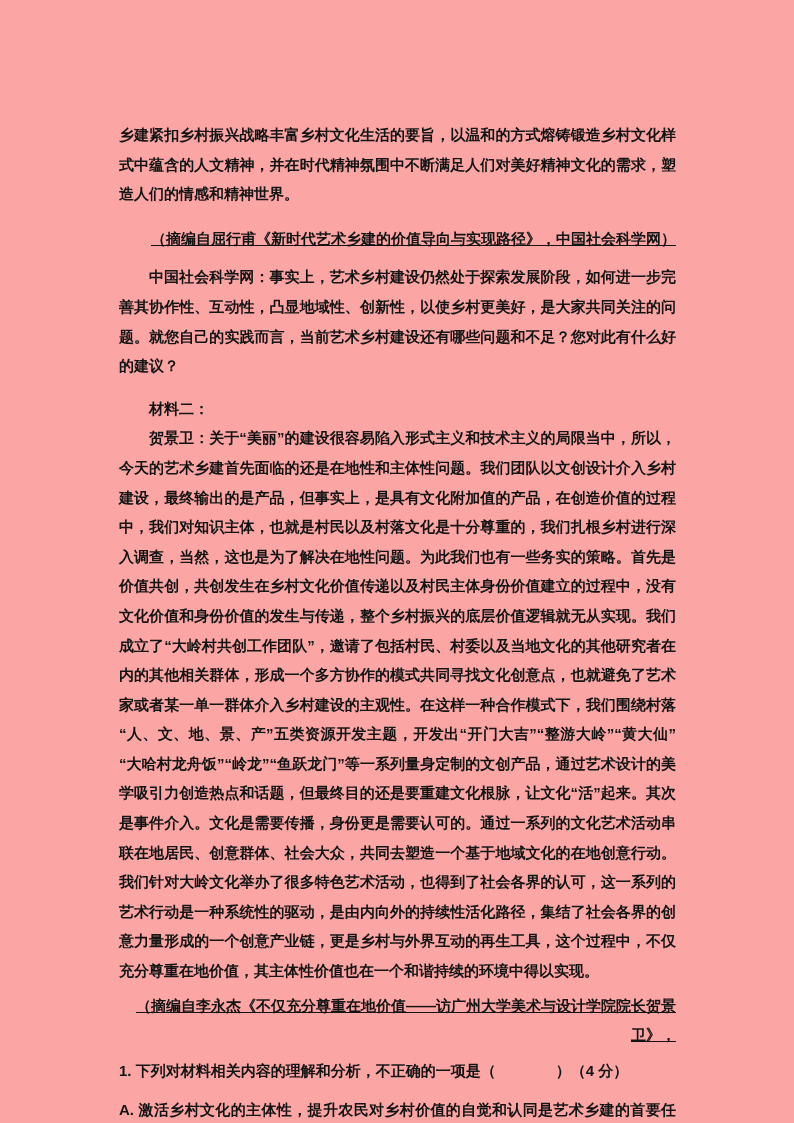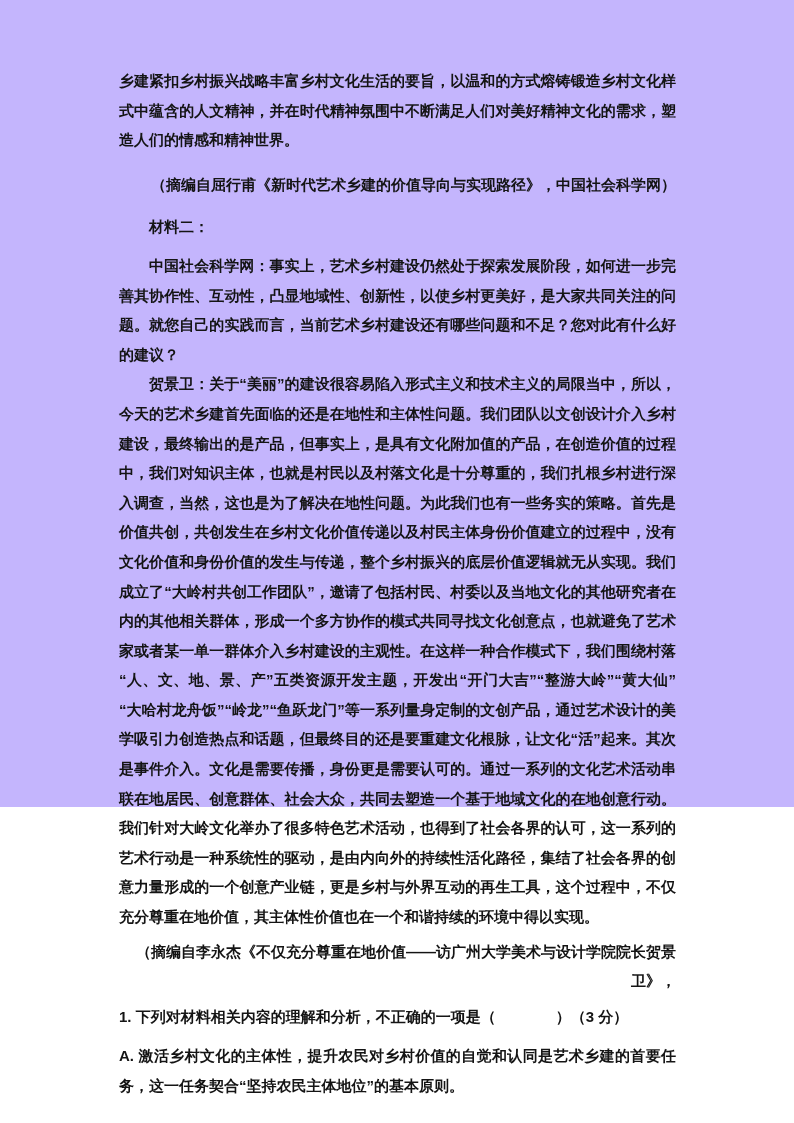--- a/index.html
+++ b/index.html
@@ -9,63 +9,64 @@
   }
   body {
     width: 794px;
     height: 1123px;
     overflow: hidden;
     font-family: "Liberation Sans", "DejaVu Sans", sans-serif;
   }
   .page {
     box-sizing: border-box;
     width: 794px;
-    height: 807px;
-    padding: 66px 118px 40px 119px;
-    background: #c4b5fd;
+    height: 1123px;
+    padding: 120px 118px 40px 119px;
+    background: #fca5a5;
     color: #141414;
     font-size: 15px;
     line-height: 29.6px;
     font-weight: 700;
     letter-spacing: 0;
   }
   p {
     margin: 0;
     text-align: justify;
   }
   .indent {
     text-indent: 2em;
   }
   .right {
     text-align: right;
+    text-decoration: underline;
   }
   .attribution-1 { margin-top: 15px; }
   .material-heading { margin-top: 13px; }
   .interviewer { margin-top: 9px; }
   .interviewee { }
   .attribution-2 { margin-top: 5px; }
   .question { margin-top: 6px; }
   .option { margin-top: 10px; }
 </style>
 </head>
 <body>
 
 <div class="page">
 
   <p class="body-text">乡建紧扣乡村振兴战略丰富乡村文化生活的要旨，以温和的方式熔铸锻造乡村文化样式中蕴含的人文精神，并在时代精神氛围中不断满足人们对美好精神文化的需求，塑造人们的情感和精神世界。</p>
 
   <p class="right attribution-1">（摘编自屈行甫《新时代艺术乡建的价值导向与实现路径》，中国社会科学网）</p>
 
+  <p class="indent interviewer">中国社会科学网：事实上，艺术乡村建设仍然处于探索发展阶段，如何进一步完善其协作性、互动性，凸显地域性、创新性，以使乡村更美好，是大家共同关注的问题。就您自己的实践而言，当前艺术乡村建设还有哪些问题和不足？您对此有什么好的建议？</p>
+
   <p class="indent material-heading">材料二：</p>
-
-  <p class="indent interviewer">中国社会科学网：事实上，艺术乡村建设仍然处于探索发展阶段，如何进一步完善其协作性、互动性，凸显地域性、创新性，以使乡村更美好，是大家共同关注的问题。就您自己的实践而言，当前艺术乡村建设还有哪些问题和不足？您对此有什么好的建议？</p>
 
   <p class="indent interviewee">贺景卫：关于“美丽”的建设很容易陷入形式主义和技术主义的局限当中，所以，今天的艺术乡建首先面临的还是在地性和主体性问题。我们团队以文创设计介入乡村建设，最终输出的是产品，但事实上，是具有文化附加值的产品，在创造价值的过程中，我们对知识主体，也就是村民以及村落文化是十分尊重的，我们扎根乡村进行深入调查，当然，这也是为了解决在地性问题。为此我们也有一些务实的策略。首先是价值共创，共创发生在乡村文化价值传递以及村民主体身份价值建立的过程中，没有文化价值和身份价值的发生与传递，整个乡村振兴的底层价值逻辑就无从实现。我们成立了“大岭村共创工作团队”，邀请了包括村民、村委以及当地文化的其他研究者在内的其他相关群体，形成一个多方协作的模式共同寻找文化创意点，也就避免了艺术家或者某一单一群体介入乡村建设的主观性。在这样一种合作模式下，我们围绕村落“人、文、地、景、产”五类资源开发主题，开发出“开门大吉”“整游大岭”“黄大仙”“大哈村龙舟饭”“岭龙”“鱼跃龙门”等一系列量身定制的文创产品，通过艺术设计的美学吸引力创造热点和话题，但最终目的还是要重建文化根脉，让文化“活”起来。其次是事件介入。文化是需要传播，身份更是需要认可的。通过一系列的文化艺术活动串联在地居民、创意群体、社会大众，共同去塑造一个基于地域文化的在地创意行动。我们针对大岭文化举办了很多特色艺术活动，也得到了社会各界的认可，这一系列的艺术行动是一种系统性的驱动，是由内向外的持续性活化路径，集结了社会各界的创意力量形成的一个创意产业链，更是乡村与外界互动的再生工具，这个过程中，不仅充分尊重在地价值，其主体性价值也在一个和谐持续的环境中得以实现。</p>
 
   <div class="attribution-2">
     <p class="right">（摘编自李永杰《不仅充分尊重在地价值——访广州大学美术与设计学院院长贺景卫》，</p>
   </div>
 
-  <p class="question">1. 下列对材料相关内容的理解和分析，不正确的一项是（　　　　）（3 分）</p>
+  <p class="question">1. 下列对材料相关内容的理解和分析，不正确的一项是（　　　　）（4 分）</p>
 
   <p class="option">A. 激活乡村文化的主体性，提升农民对乡村价值的自觉和认同是艺术乡建的首要任务，这一任务契合“坚持农民主体地位”的基本原则。</p>
 
 </div>
 
 </body></html>

